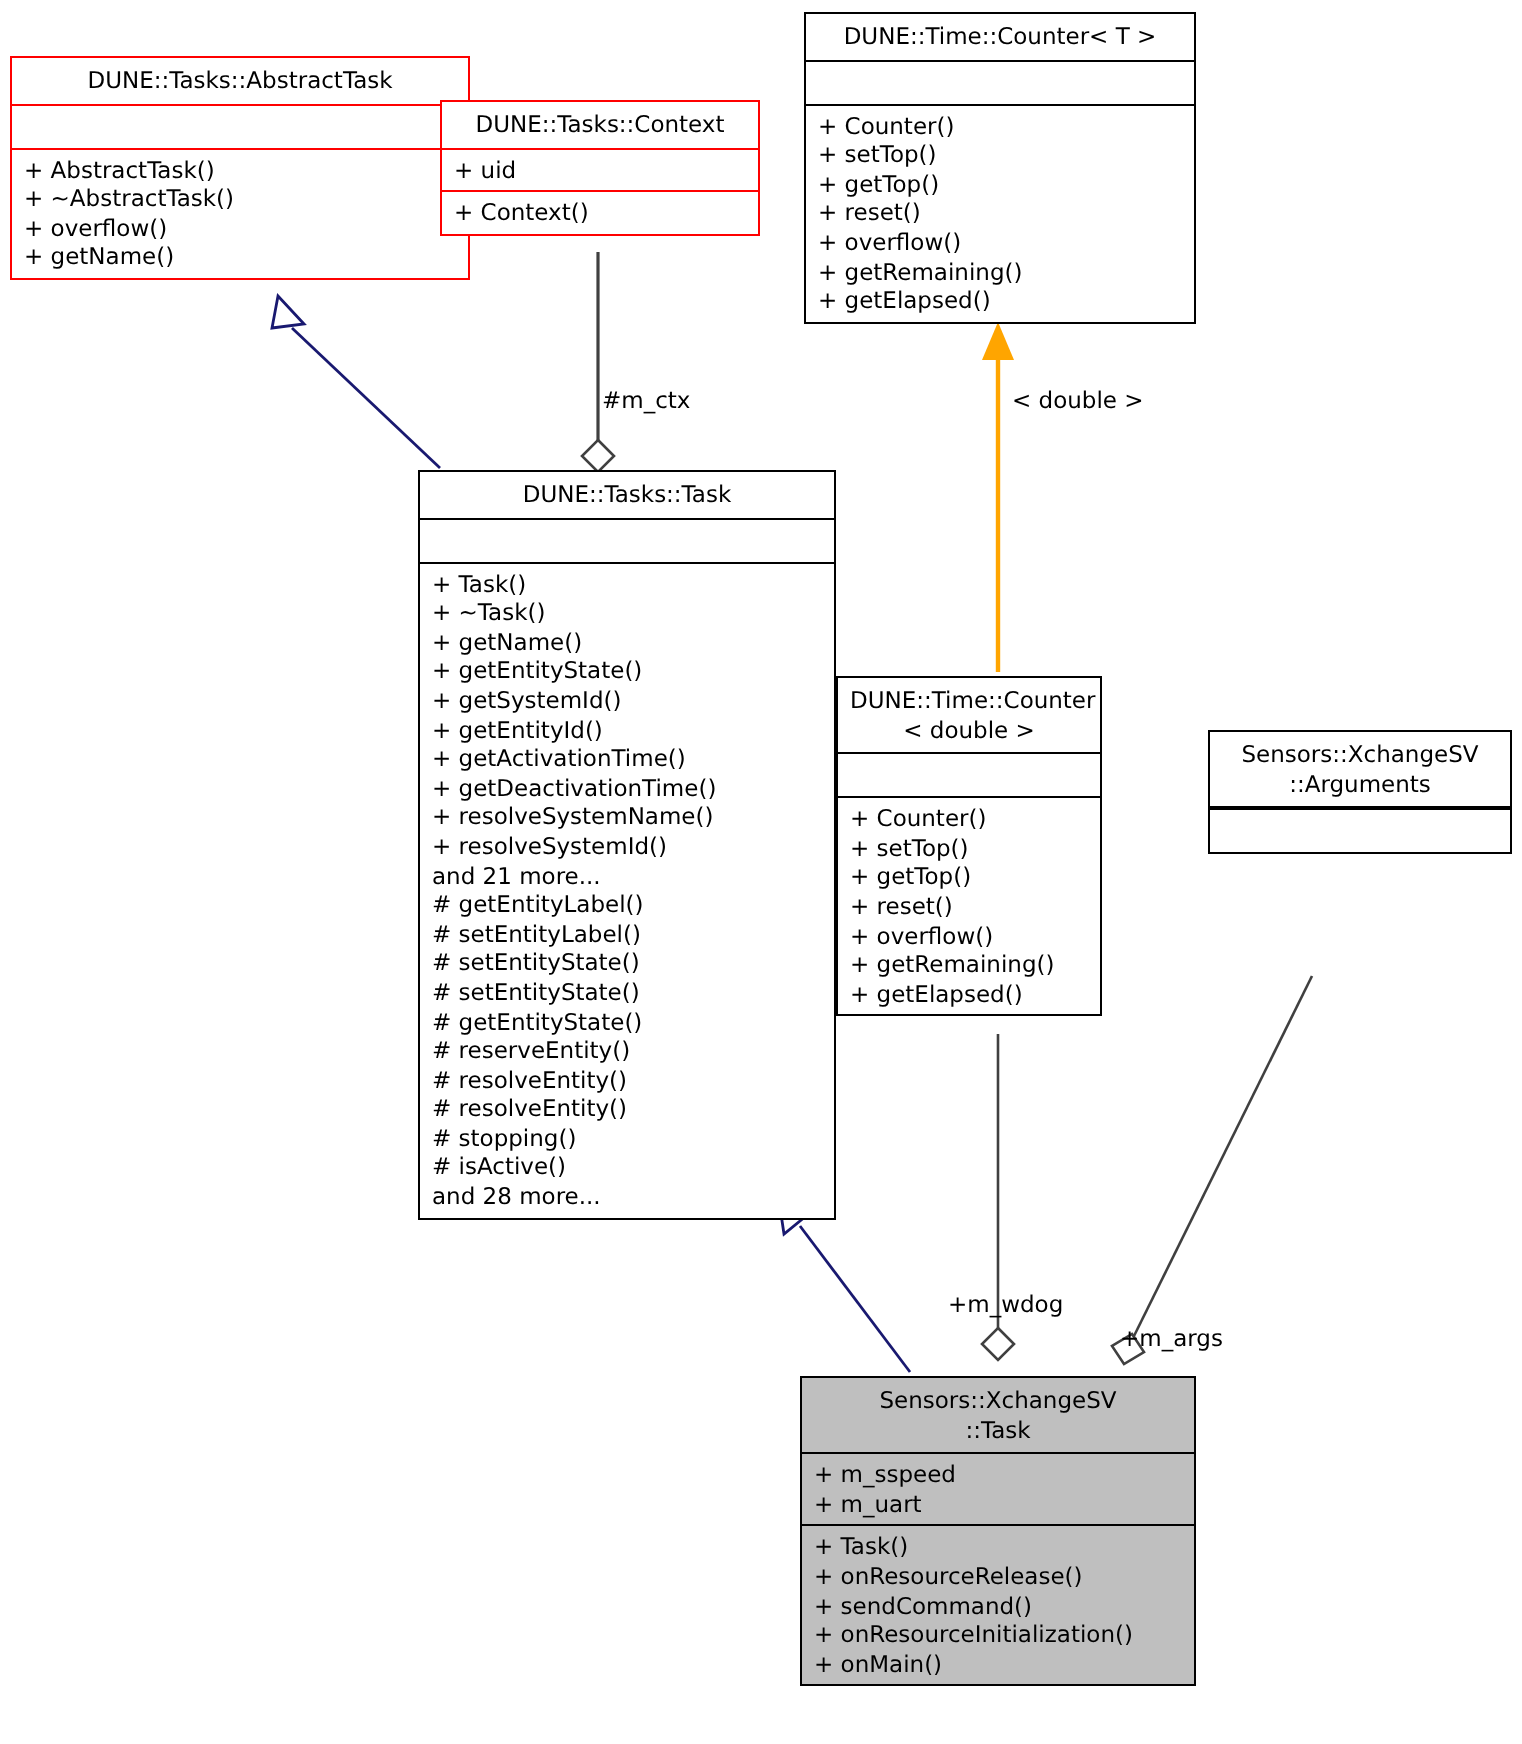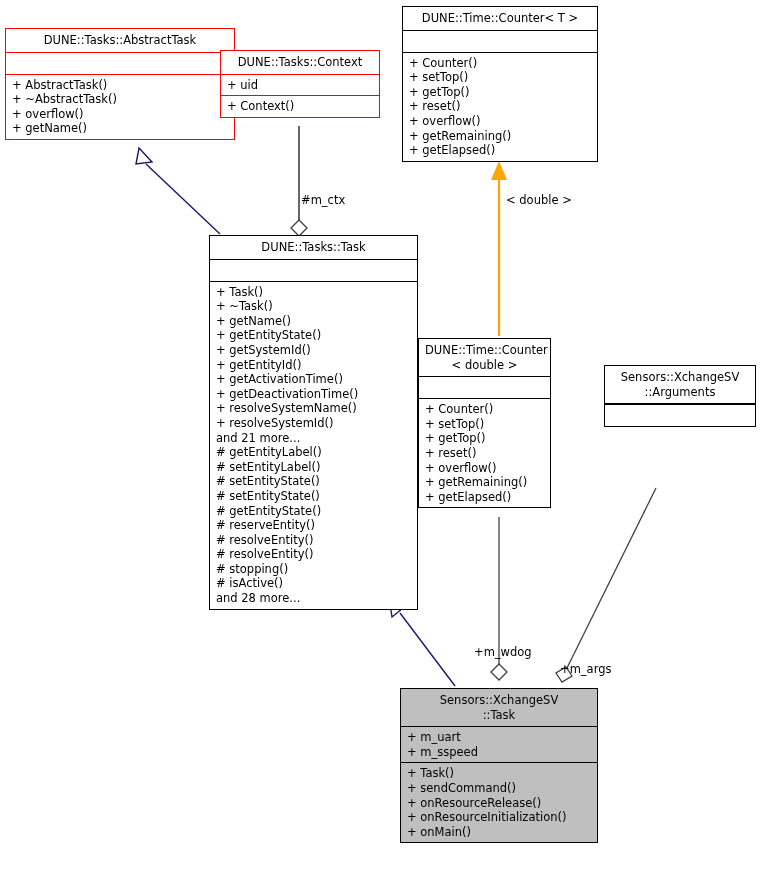--- a/index.html
+++ b/index.html
@@ -203,28 +203,28 @@
     <div class="uml-sep"></div>
     <div class="uml-sep"></div>
     <div class="uml-section empty"></div>
   </div>
 
   <div class="uml-box black highlight" style="left:400px; top:688px; width:198px;">
     <div class="uml-title">Sensors::XchangeSV
 ::Task</div>
     <div class="uml-sep"></div>
     <div class="uml-section">
+      <div class="uml-row">+ m_sspeed</div>
       <div class="uml-row">+ m_uart</div>
-      <div class="uml-row">+ m_sspeed</div>
     </div>
     <div class="uml-sep"></div>
     <div class="uml-section">
       <div class="uml-row">+ Task()</div>
+      <div class="uml-row">+ onResourceRelease()</div>
       <div class="uml-row">+ sendCommand()</div>
-      <div class="uml-row">+ onResourceRelease()</div>
       <div class="uml-row">+ onResourceInitialization()</div>
       <div class="uml-row">+ onMain()</div>
     </div>
   </div>
 
   <div class="edge-label" style="left:301px; top:193px;">#m_ctx</div>
   <div class="edge-label" style="left:506px; top:193px;">&lt; double &gt;</div>
   <div class="edge-label" style="left:474px; top:645px;">+m_wdog</div>
   <div class="edge-label" style="left:560px; top:645px;margin-top:17px;">+m_args</div>
 

